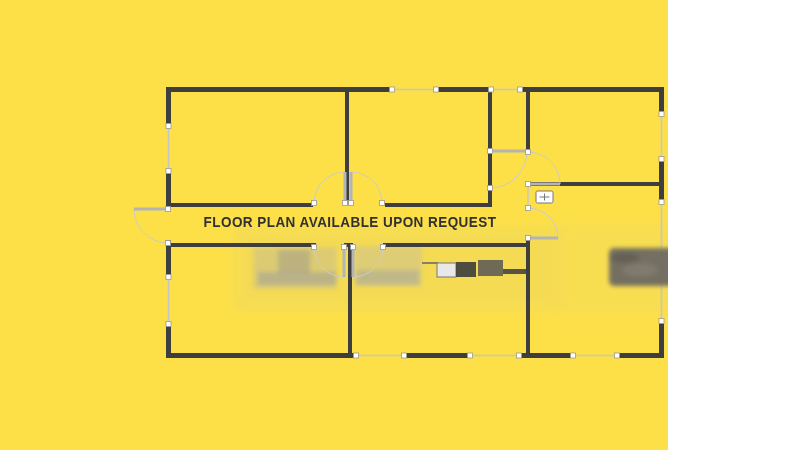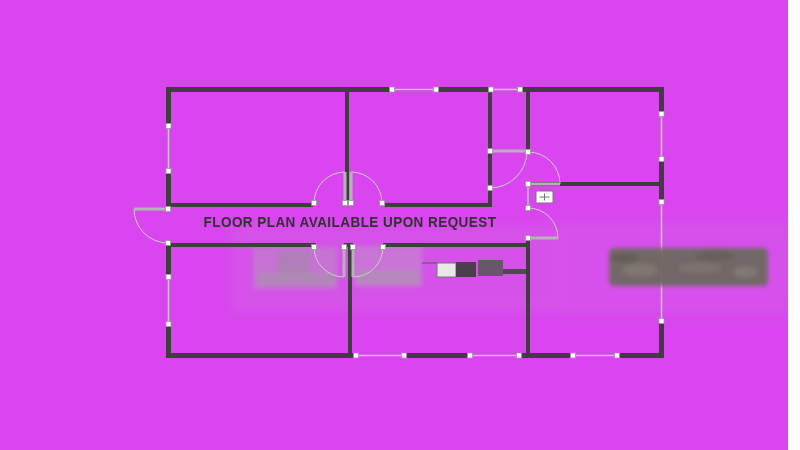--- a/index.html
+++ b/index.html
@@ -1,19 +1,19 @@
 <!DOCTYPE html>
 <html><head>
 <meta charset="utf-8">
 <style>
   html,body{margin:0;padding:0;background:#ffffff;}
   .stage{
     position:relative;
-    width:788px;height:450px;
-    background:#d946ef;
+    width:668px;height:450px;
+    background:#fde047;
     overflow:hidden;
     font-family:"Liberation Sans",sans-serif;
   }
   .stage svg{position:absolute;left:0;top:0;}
   .watermark{
     position:absolute;
     left:170px;top:215px;width:360px;
     text-align:center;
     font-weight:bold;
     font-size:13.5px;

